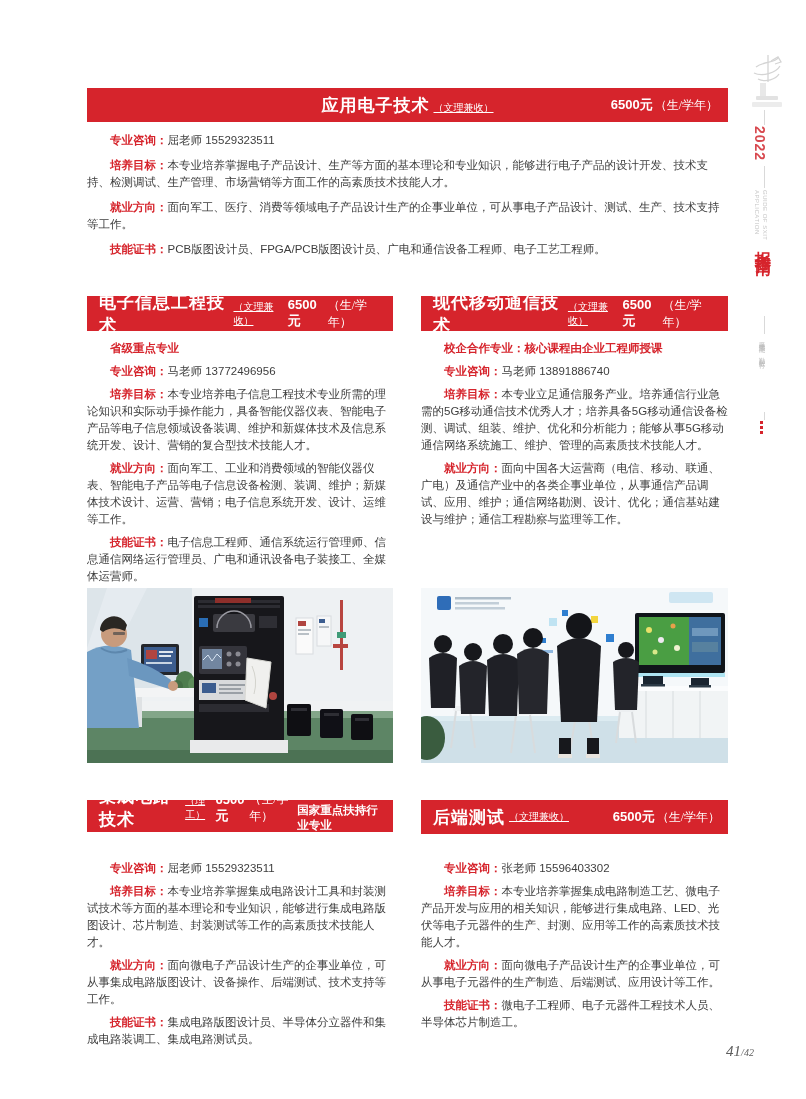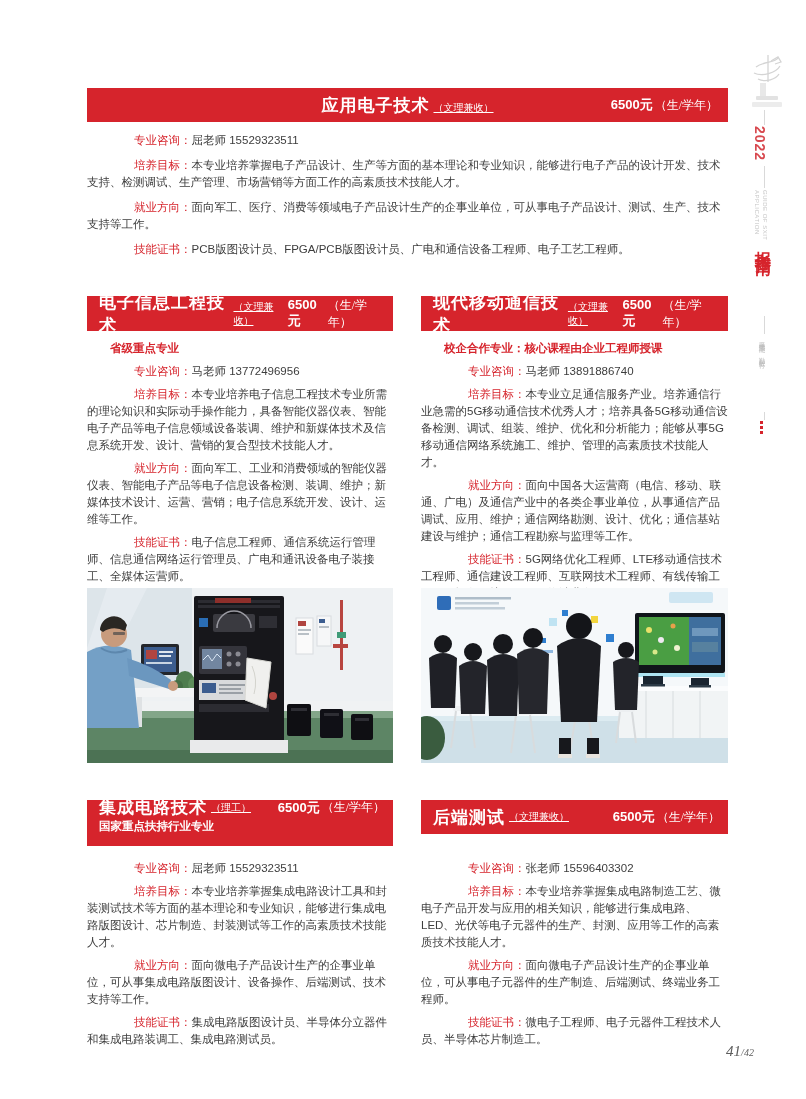--- a/index.html
+++ b/index.html
@@ -17,30 +17,30 @@
   .bar-top{left:87px;top:88px;width:641px;height:34px;}
   .bar-center{position:absolute;left:0;right:0;text-align:center;}
   .bar-title{font-size:17px;font-weight:700;letter-spacing:1px;}
   .bar-adm{font-size:10px;margin-left:4px;text-decoration:underline;}
   .bar-fee{position:absolute;right:10px;top:0;bottom:0;display:flex;align-items:center;}
   .fee{font-size:13px;font-weight:700;}
   .fee-unit{font-size:12px;margin-left:2px;font-family:Liberation Serif, serif;}
 
   .col-bar{position:relative;width:100%;height:35px;padding:0 8px 0 12px;justify-content:flex-start;}
   .col-bar .bar-fee{position:static;margin-left:auto;}
-  .col-bar2{height:46px;flex-direction:column;align-items:stretch;justify-content:center;padding:3px 8px 19px 12px;}
+  .col-bar2{height:32px;flex-direction:row;align-items:stretch;justify-content:center;padding:3px 8px 19px 12px;}
   .col-bar2 .row1{display:flex;align-items:center;}
   .bar-sub{font-size:11.5px;font-weight:700;line-height:15px;}
 
   
   .body{position:absolute;font-size:11.5px;line-height:17px;color:var(--ink);}
   .top-body{left:87px;top:124px;width:641px;}
   .para{text-indent:2em;margin:6px 0;}
   .top-body .para{margin:8px 0;}
-  .lbl{color:var(--red);font-weight:400;margin-left:24px;}
+  .lbl{color:var(--red);font-weight:700;}
   .highlight{color:var(--red);font-weight:700;text-indent:2em;margin:9px 0 2px;font-size:11.5px;line-height:17px;}
 
   .col{position:absolute;width:306px;}
   .col-left{left:87px;top:296px;}
   .col-right{left:421px;top:296px;width:307px;}
   .col .flowbody{font-size:11.5px;line-height:17px;margin-top:2px;}
 
   .bot-bar-left{left:87px;top:800px;width:306px;}
   .bot-bar-right{left:421px;top:800px;width:307px;height:34px;padding:0 8px 0 12px;}
   .bot-body-left{left:87px;top:854px;width:306px;}
@@ -119,21 +119,20 @@
       <div class="bar-fee">
         <span class="fee">6500元</span>
           <span class="fee-unit">（生/学年）</span>
       </div>
     </div>
     <div class="flowbody">
       <p class="highlight">校企合作专业：核心课程由企业工程师授课</p>
       <p class="para"><span class="lbl">专业咨询：</span><span>马老师 13891886740</span></p>
       <p class="para"><span class="lbl">培养目标：</span><span>本专业立足通信服务产业。培养通信行业急需的5G移动通信技术优秀人才；培养具备5G移动通信设备检测、调试、组装、维护、优化和分析能力；能够从事5G移动通信网络系统施工、维护、管理的高素质技术技能人才。</span></p>
       <p class="para"><span class="lbl">就业方向：</span><span>面向中国各大运营商（电信、移动、联通、广电）及通信产业中的各类企事业单位，从事通信产品调试、应用、维护；通信网络勘测、设计、优化；通信基站建设与维护；通信工程勘察与监理等工作。</span></p>
-      <p class="para"><span class="lbl">技能证书：</span><span>5G网络优化工程师、LTE移动通信技术工程师、通信建设工程师、互联网技术工程师、有线传输工程师、设备环境工程师、终端业务工程师。</span></p>
     </div>
   </div>
 
   <div class="photo photo-l">
     <svg width="306" height="175" viewBox="0 0 306 175">
       <rect width="306" height="175" fill="#e6eaec"></rect>
       <rect x="0" y="0" width="306" height="118" fill="#eef1f3"></rect>
       <polygon points="0,0 105,0 105,95 0,108" fill="#dde5ea"></polygon>
       <polygon points="20,0 60,0 10,100 0,100 0,60" fill="#e8eef2" opacity="0.7"></polygon>
       <rect x="0" y="113" width="306" height="10" fill="#f0f2f3"></rect>
@@ -320,21 +319,21 @@
     <span class="bar-title">后端测试</span>
       <span class="bar-adm">（文理兼收）</span>
     <div class="bar-fee">
       <span class="fee">6500元</span>
         <span class="fee-unit">（生/学年）</span>
     </div>
   </div>
   <div class="body bot-body-right">
     <p class="para"><span class="lbl">专业咨询：</span><span>张老师 15596403302</span></p>
     <p class="para"><span class="lbl">培养目标：</span><span>本专业培养掌握集成电路制造工艺、微电子产品开发与应用的相关知识，能够进行集成电路、LED、光伏等电子元器件的生产、封测、应用等工作的高素质技术技能人才。</span></p>
-    <p class="para"><span class="lbl">就业方向：</span><span>面向微电子产品设计生产的企事业单位，可从事电子元器件的生产制造、后端测试、终端业务工程师。</span></p>
+    <p class="para"><span class="lbl">就业方向：</span><span>面向微电子产品设计生产的企事业单位，可从事电子元器件的生产制造、后端测试、应用设计等工作。</span></p>
     <p class="para"><span class="lbl">技能证书：</span><span>微电子工程师、电子元器件工程技术人员、半导体芯片制造工。</span></p>
   </div>
 
   <div class="statue">
     <svg width="40" height="58" viewBox="0 0 40 58">
       <g stroke="#d4d4d4" fill="none" stroke-width="1.3">
         <path d="M21 3 L21 30"></path>
         <path d="M9 15 C17 9 28 11 31 6"></path>
         <path d="M7 21 C15 25 29 21 33 14"></path>
         <path d="M11 27 C19 31 29 27 32 22"></path>

